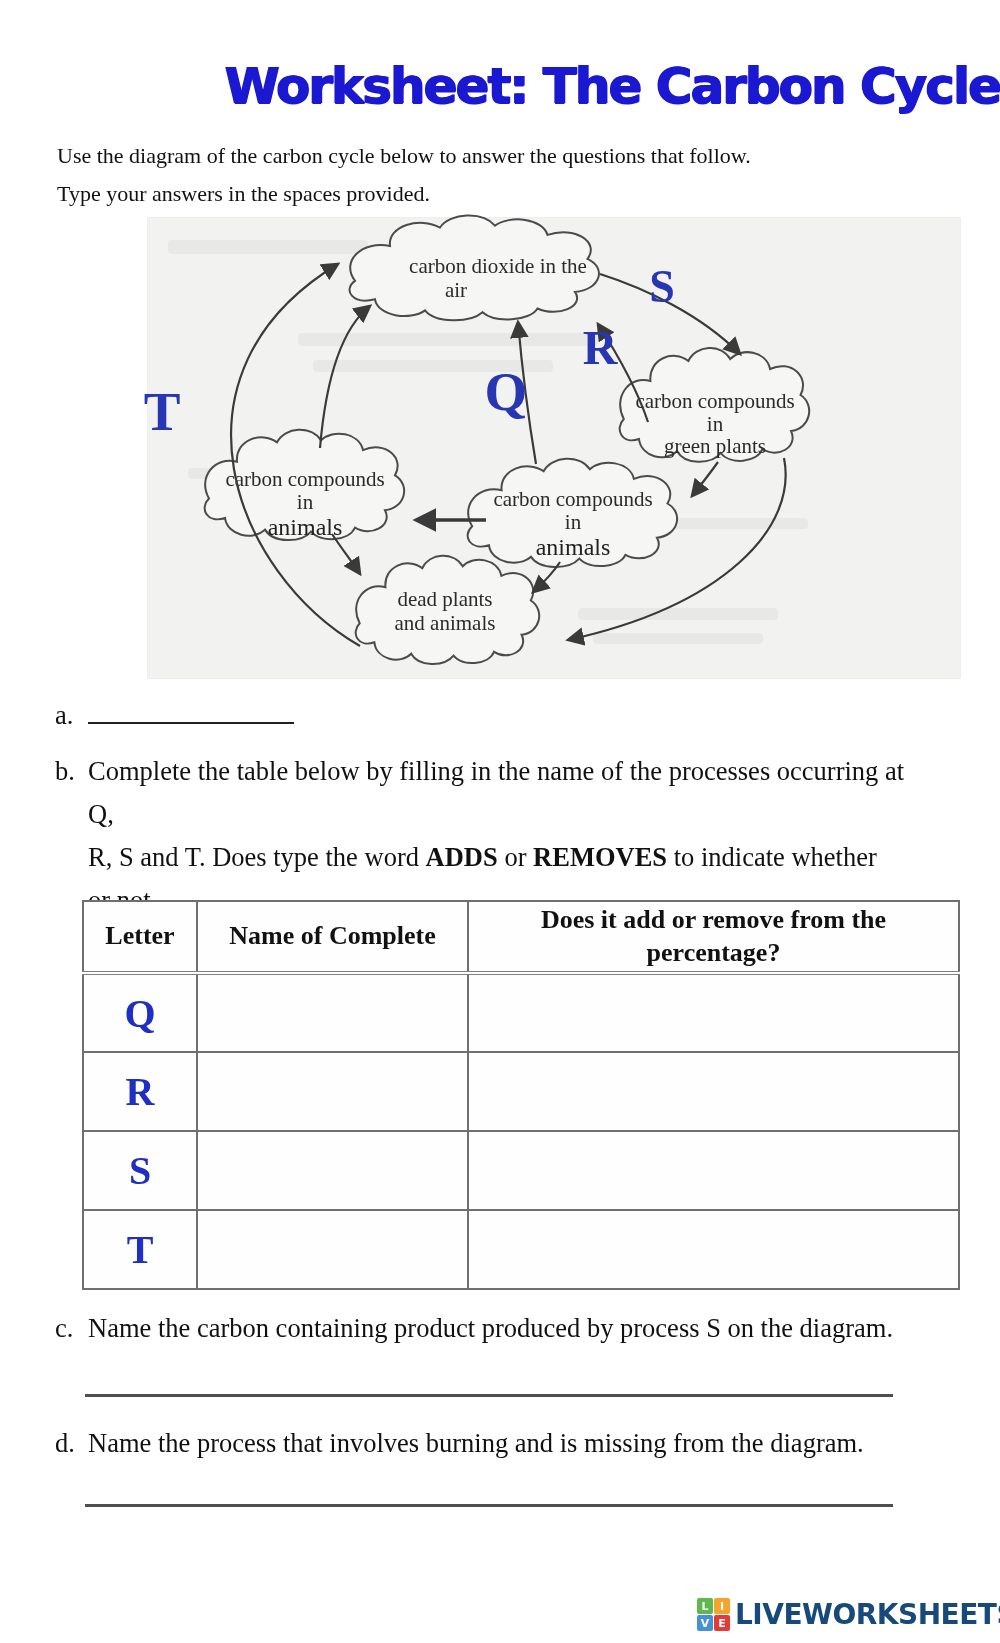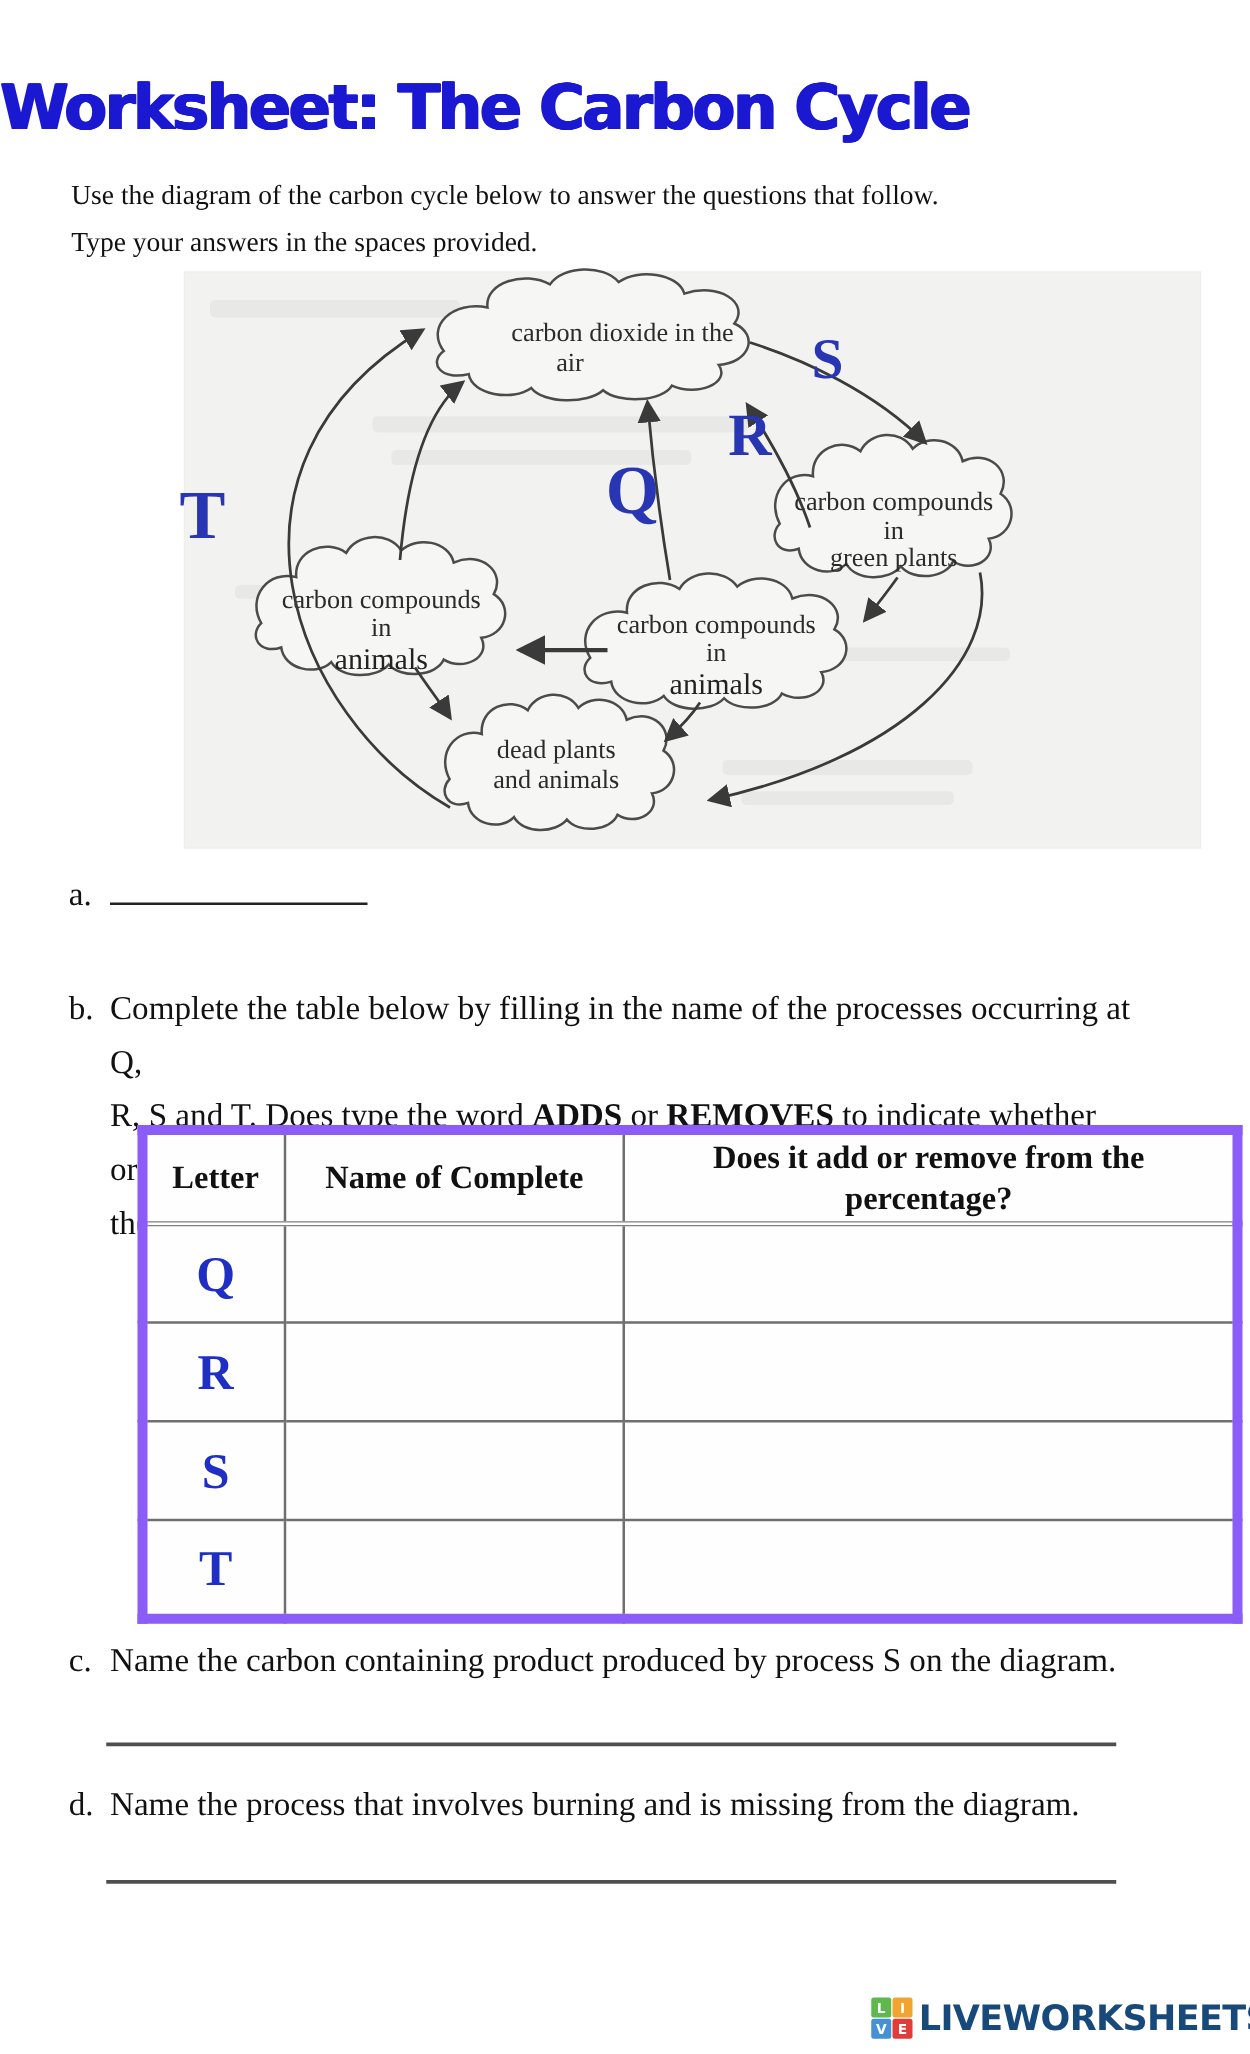--- a/index.html
+++ b/index.html
@@ -11,21 +11,21 @@
     font-family: "Liberation Serif", serif;
     color: #111111;
     overflow: hidden;
   }
 
   
   .title {
     position: absolute;
     top: 57px; left: 0;
     width: 100%;
-    text-align: left;
+    text-align: right;
     font-family: "DejaVu Sans", sans-serif;
     font-weight: bold;
     font-size: 50px;
     letter-spacing: -2px;
     color: #1b18d2;
     text-shadow: 0.8px 0 #1b18d2, -0.8px 0 #1b18d2, 0 0.5px #1b18d2;
   }
 
   
   .intro {
@@ -60,33 +60,33 @@
   }
   .qmark { flex: 0 0 33px; }
   .qbody { flex: 1 1 auto; }
   .ablank {
     display: inline-block;
     width: 206px;
     border-bottom: 2px solid #222222;
     height: 1em;
     vertical-align: baseline;
   }
-  .b-lines { line-height: 43px; margin-top: 35px; }
+  .b-lines { line-height: 43px; }
 
   
   .anstable {
     position: absolute;
     left: 82px; top: 900px;
     width: 876px;
     border-collapse: collapse;
     table-layout: fixed;
     background: #fefefe;
   }
   .anstable, .anstable th, .anstable td { border: 2px solid #6f6f6f; }
-  .anstable { border: 8px solid #8b5cf6; margin-left: 28px; }
+  .anstable { border: 2px solid #8b5cf6; }
   .anstable th {
     height: 64px;
     font-size: 26px;
     font-weight: bold;
     text-align: center;
     vertical-align: middle;
     border-bottom: 4px double #808080;
     line-height: 1.25;
     padding: 2px 6px;
   }

